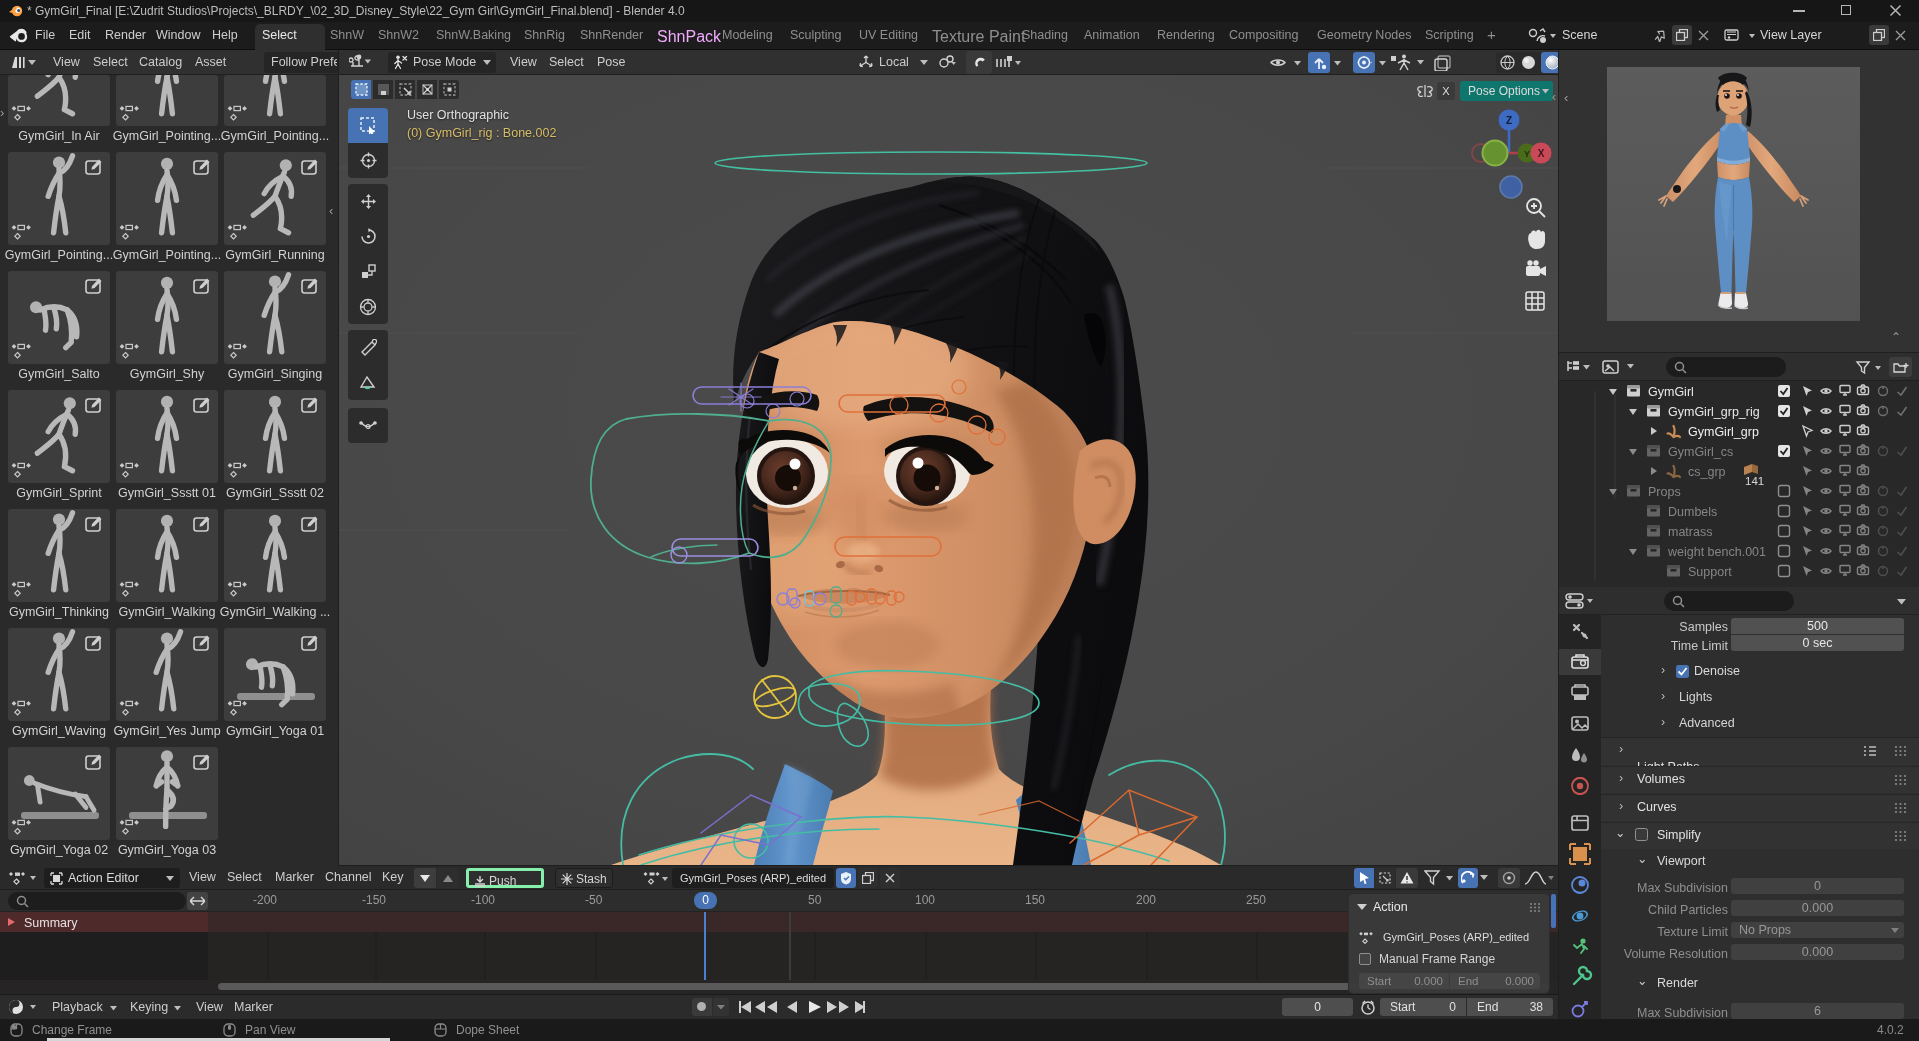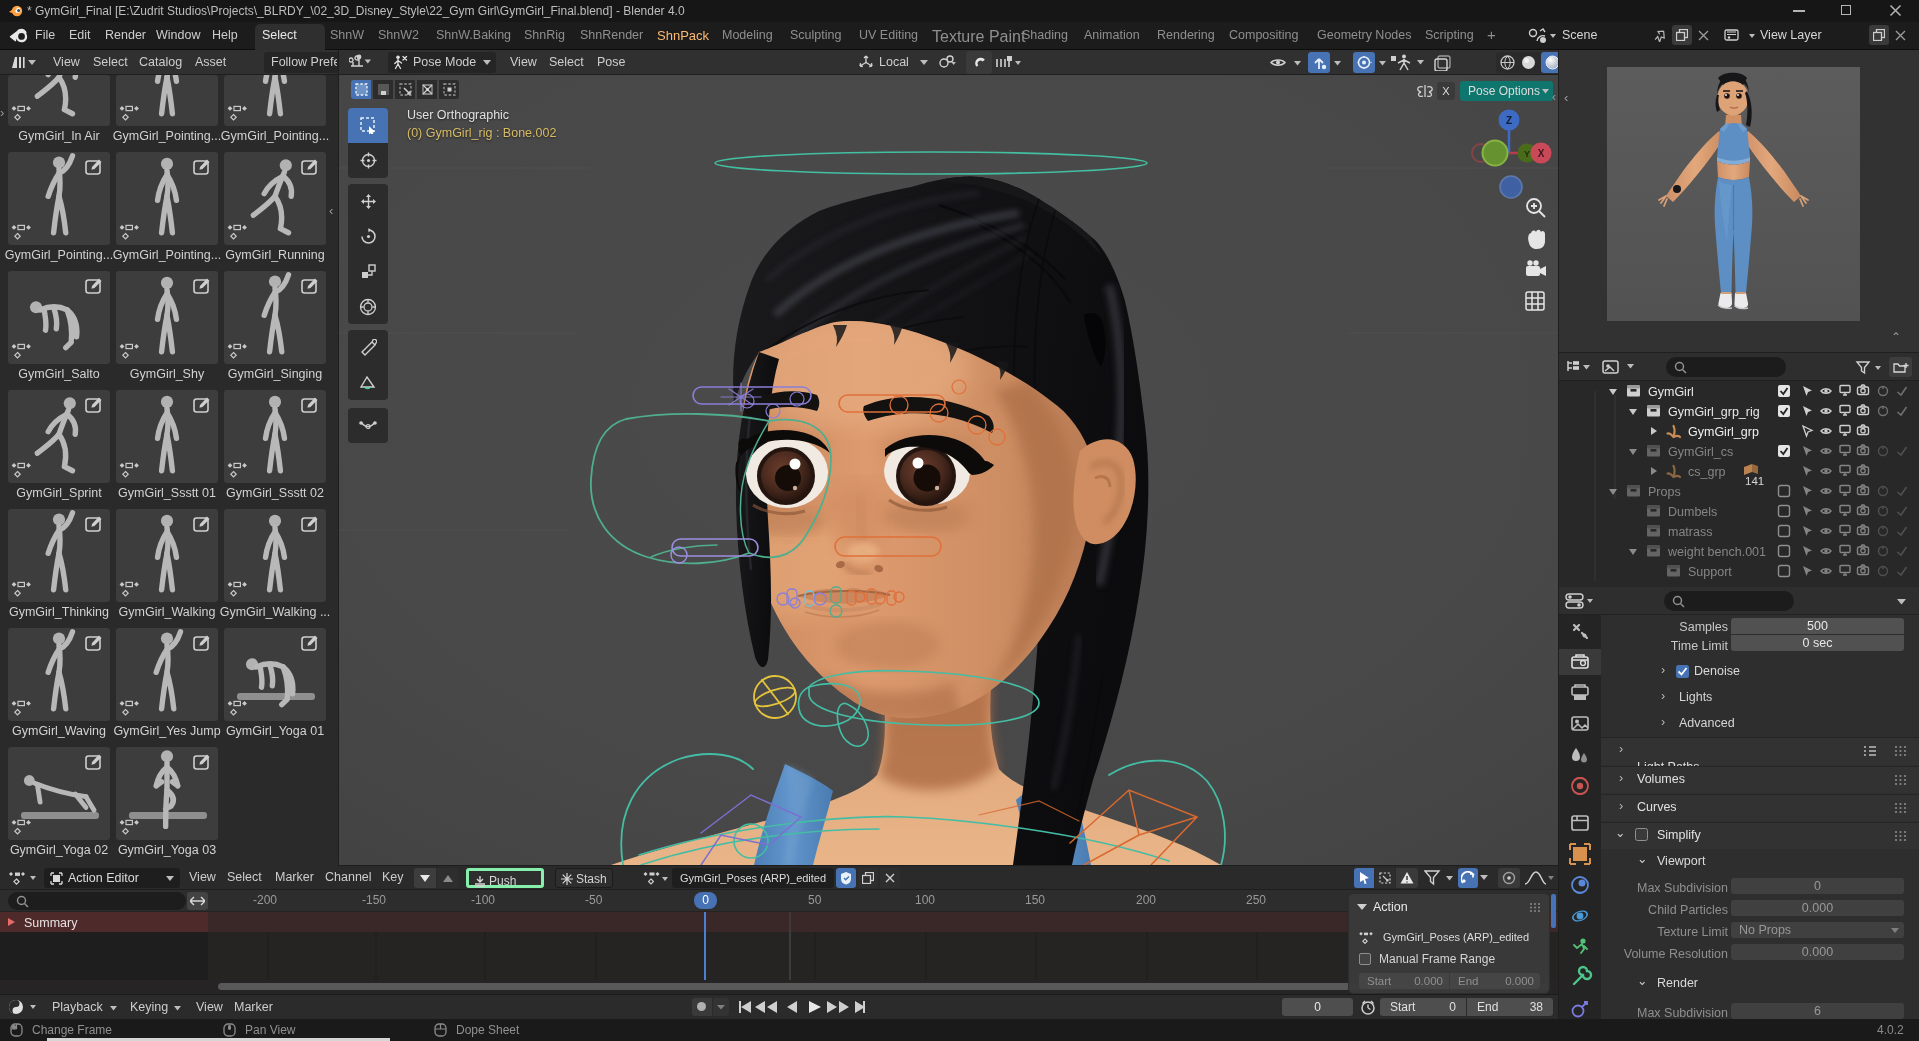--- a/index.html
+++ b/index.html
@@ -39,21 +39,21 @@
   <div class="abs hdrtxt" style="left:105px;top:6px;">Render</div>
   <div class="abs hdrtxt" style="left:156px;top:6px;">Window</div>
   <div class="abs hdrtxt" style="left:212px;top:6px;">Help</div>
   <div class="abs" style="left:255px;top:2px;height:26px;background:#2f2f2f;border-radius:5px 5px 0 0;width:70px;"></div>
   <div class="abs" style="left:262px;top:6px;font-size:12.5px;color:#e8e8e8;">Select</div>
   <div class="abs" style="left:330px;top:6px;font-size:12.5px;color:#8f8f8f;">ShnW</div>
   <div class="abs" style="left:378px;top:6px;font-size:12.5px;color:#8f8f8f;">ShnW2</div>
   <div class="abs" style="left:436px;top:6px;font-size:12.5px;color:#8f8f8f;">ShnW.Baking</div>
   <div class="abs" style="left:524px;top:6px;font-size:12.5px;color:#8f8f8f;">ShnRig</div>
   <div class="abs" style="left:580px;top:6px;font-size:12.5px;color:#8f8f8f;">ShnRender</div>
-  <div class="abs" style="left:657px;top:6px;font-size:13px;color:#fdba74;">ShnPack</div>
+  <div class="abs" style="left:657px;top:6px;font-size:16px;color:#f0abfc;">ShnPack</div>
   <div class="abs" style="left:722px;top:6px;font-size:12.5px;color:#8f8f8f;">Modeling</div>
   <div class="abs" style="left:790px;top:6px;font-size:12.5px;color:#8f8f8f;">Sculpting</div>
   <div class="abs" style="left:859px;top:6px;font-size:12.5px;color:#8f8f8f;">UV Editing</div>
   <div class="abs" style="left:932px;top:6px;font-size:16px;color:#8f8f8f;">Texture Paint</div>
   <div class="abs" style="left:1022px;top:6px;font-size:12.5px;color:#8f8f8f;">Shading</div>
   <div class="abs" style="left:1084px;top:6px;font-size:12.5px;color:#8f8f8f;">Animation</div>
   <div class="abs" style="left:1157px;top:6px;font-size:12.5px;color:#8f8f8f;">Rendering</div>
   <div class="abs" style="left:1229px;top:6px;font-size:12.5px;color:#8f8f8f;">Compositing</div>
   <div class="abs" style="left:1317px;top:6px;font-size:12.5px;color:#8f8f8f;">Geometry Nodes</div>
   <div class="abs" style="left:1425px;top:6px;font-size:12.5px;color:#8f8f8f;">Scripting</div>

